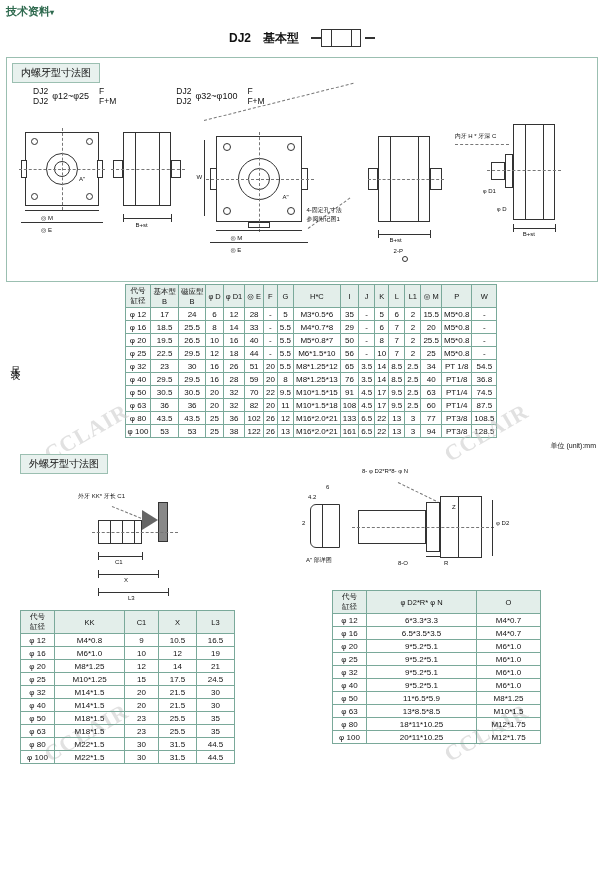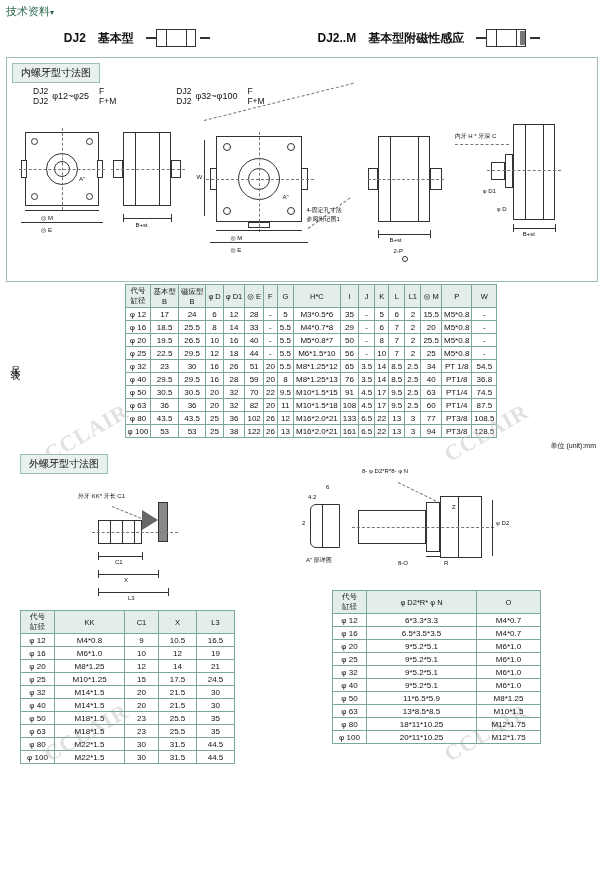--- a/index.html
+++ b/index.html
@@ -21,21 +21,21 @@
     font-weight: bold;
     font-family: "Liberation Serif", serif;
     transform: rotate(-30deg);
     white-space: nowrap;
     pointer-events: none;
     letter-spacing: 1px;
   }
   
   .topbar { padding: 4px 6px 2px 6px; }
   .topbar .tl {
-    font-size: 11px; color: #2f6a4f; font-weight: normal;
+    font-size: 11px; color: #2f6a4f; font-weight: bold;
   }
   .topbar .tl .caret { font-size: 8px; }
 
   .titlerow {
     display: flex; align-items: center; justify-content: space-around;
     padding: 4px 10px 6px 10px;
   }
   .titleblk { display: flex; align-items: center; gap: 12px; }
   .titleblk .nm { font-size: 12px; font-weight: bold; }
   .cylpic { width: 64px; height: 26px; position: relative; }
@@ -176,32 +176,20 @@
 
 <div class="titlerow">
   <div class="titleblk">
     <span class="nm">DJ2</span>
     <span class="nm">基本型</span>
     <span class="cylpic">
       <span class="rod"></span>
         <span class="body"></span>
         <span class="v1"></span>
         <span class="v2"></span>
-        <span class="rod2"></span>
-    </span>
-  </div>
-  <div class="titleblk">
-    <span class="nm">DJ2..M</span>
-    <span class="nm">基本型附磁性感应</span>
-    <span class="cylpic">
-      <span class="rod"></span>
-        <span class="body"></span>
-        <span class="v1"></span>
-        <span class="v2"></span>
-        <span class="mag"></span>
         <span class="rod2"></span>
     </span>
   </div>
 </div>
 
 <div class="panel" style="height:225px;">
   <div class="panel-title">内螺牙型寸法图</div>
 
   <div class="variant-lines">
     <div class="vl">

